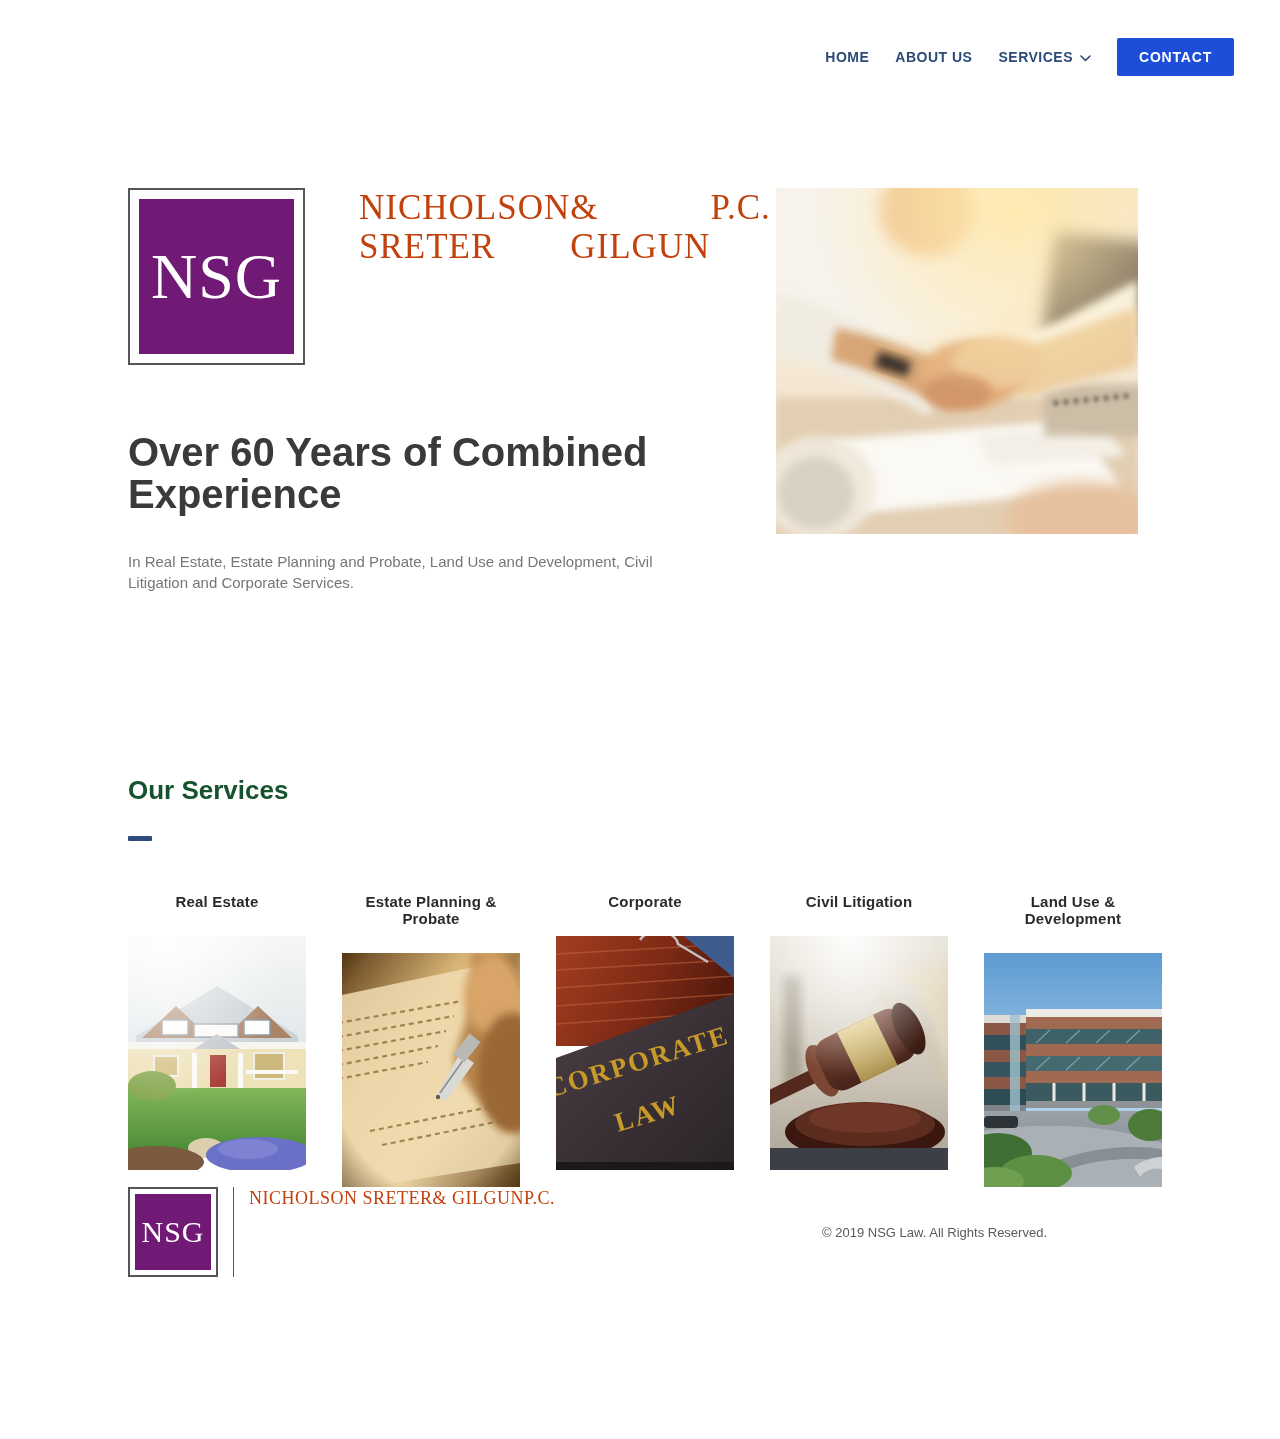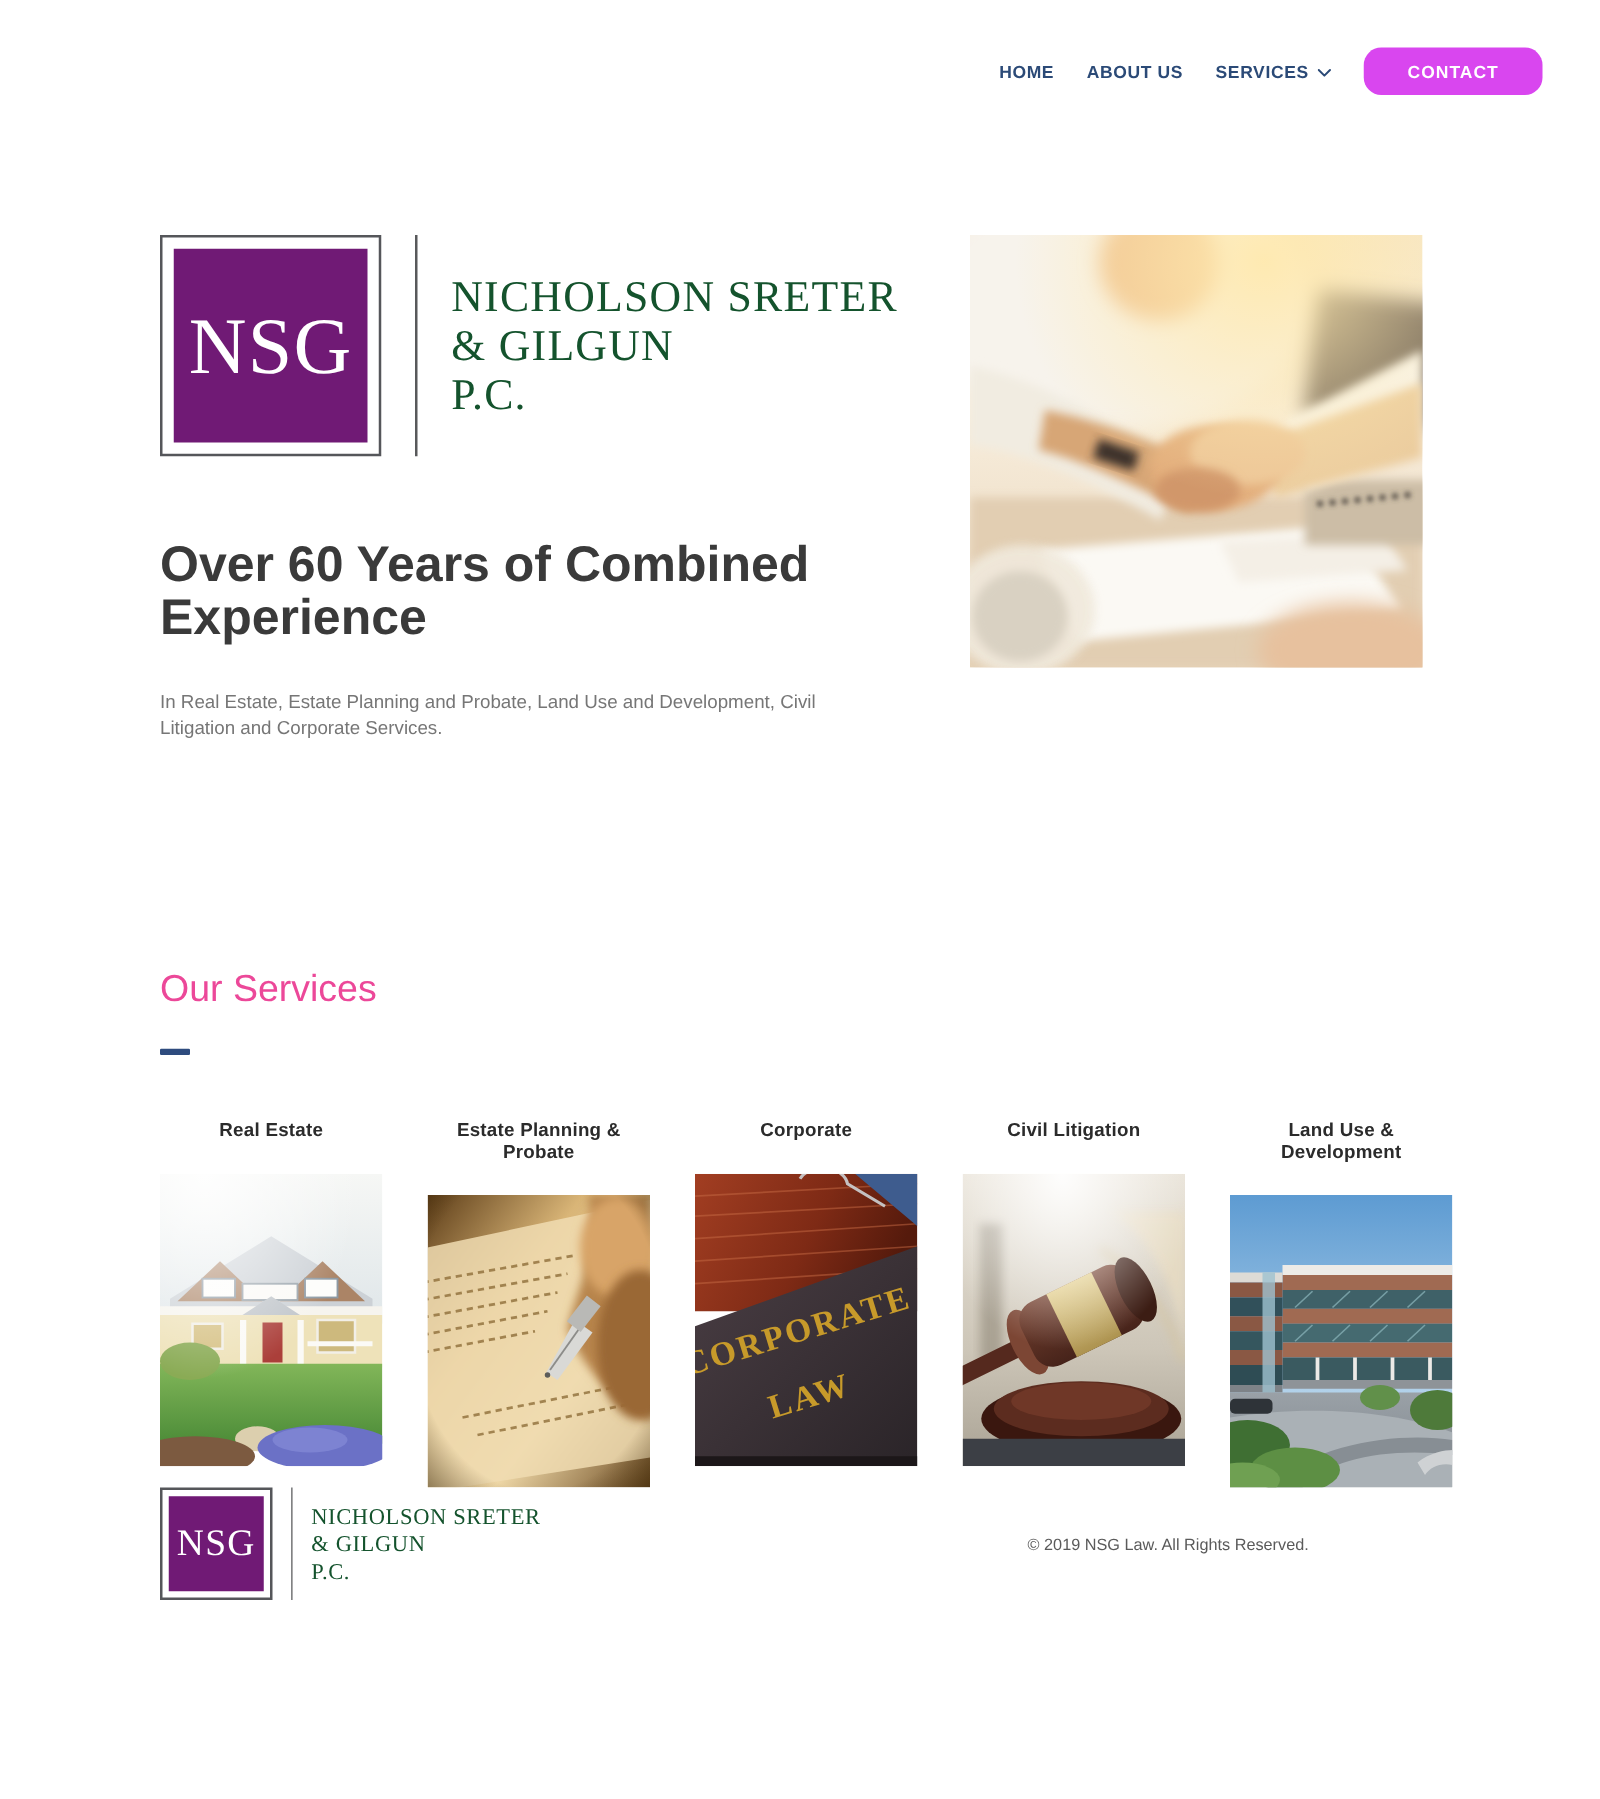--- a/index.html
+++ b/index.html
@@ -8,47 +8,47 @@
   .page { width:1280px; margin:0 auto; background:#fff; min-height:1439px; }
 
   
   header { height:115px; display:flex; justify-content:flex-end; align-items:flex-start; padding:38px 46px 0 0; }
   nav { display:flex; align-items:center; }
   .nav-link { display:inline-flex; align-items:center; height:38px; margin-left:26px;
               font-size:14px; font-weight:700; letter-spacing:.5px; color:#2b4a77;
               text-decoration:none; cursor:pointer; }
   .nav-link .chev { margin-left:7px; display:inline-block; }
   .btn-contact { display:inline-block; margin-left:26px; height:38px; line-height:38px;
-              padding:0 35px; background:#d946ef; color:#fff; font-size:14px; font-weight:700;
-              letter-spacing:.8px; text-decoration:none; border-radius:14px; cursor:pointer; }
+              padding:0 22px; background:#1d4ed8; color:#fff; font-size:14px; font-weight:700;
+              letter-spacing:.8px; text-decoration:none; border-radius:2px; cursor:pointer; }
 
   
   .container { width:1024px; margin:0 auto; }
 
   
   .hero { display:flex; justify-content:space-between; margin-top:73px; }
   .hero-left { width:620px; }
   .hero-right { width:376px; padding-right:14px; }
   .hero-photo { width:362px; height:346px; display:block; }
 
   .brand-lockup { display:flex; align-items:stretch; }
   .logo-box { width:177px; height:177px; border:2px solid #55565a; padding:9px; background:#fff; flex:none; }
   .logo-inner { width:100%; height:100%; background:#701a75; display:flex; align-items:center; justify-content:center; }
   .logo-inner span { font-family:"Liberation Serif", serif; color:#fff; font-size:64px; letter-spacing:1px; }
   .brand-divider { width:2px; background:#58595b; margin:0 27px; }
-  .brand-name { display:flex; flex-direction:column; justify-content:center;
-                font-family:"Liberation Serif", serif; color:#14532d; font-size:35px;
+  .brand-name { display:flex; justify-content:center;
+                font-family:"Liberation Serif", serif; color:#c2410c; font-size:35px;
                 line-height:39px; letter-spacing:1px; }
 
   h1 { margin-top:66px; font-size:40px; line-height:42px; font-weight:700; color:#3a3a3a; max-width:540px; }
   .hero-sub { margin-top:36px; font-size:15px; line-height:21px; color:#767676; max-width:562px; }
 
   
   .services { margin-top:182px; }
-  .services h2 { font-size:30px; font-weight:400; color:#ec4899; }
+  .services h2 { font-size:26px; font-weight:700; color:#14532d; }
   .accent-rule { width:24px; height:5px; background:#2e4b7e; border-radius:1px; margin-top:30px; }
   .cards { display:grid; grid-template-columns:repeat(5, 1fr); column-gap:36px; margin-top:52px; }
   .card h3 { text-align:center; font-size:15px; font-weight:700; color:#2b2b2b; letter-spacing:.2px; }
   .thumb { margin-top:26px; width:178px; height:234px; overflow:hidden; cursor:pointer; }
   .thumb svg { display:block; }
 
   
   footer { display:flex; align-items:center; justify-content:space-between; margin-top:126px; padding-bottom:56px; }
   .footer-brand { display:flex; align-items:stretch; }
   .logo-box.small { width:90px; height:90px; border-width:2px; padding:5px; }

